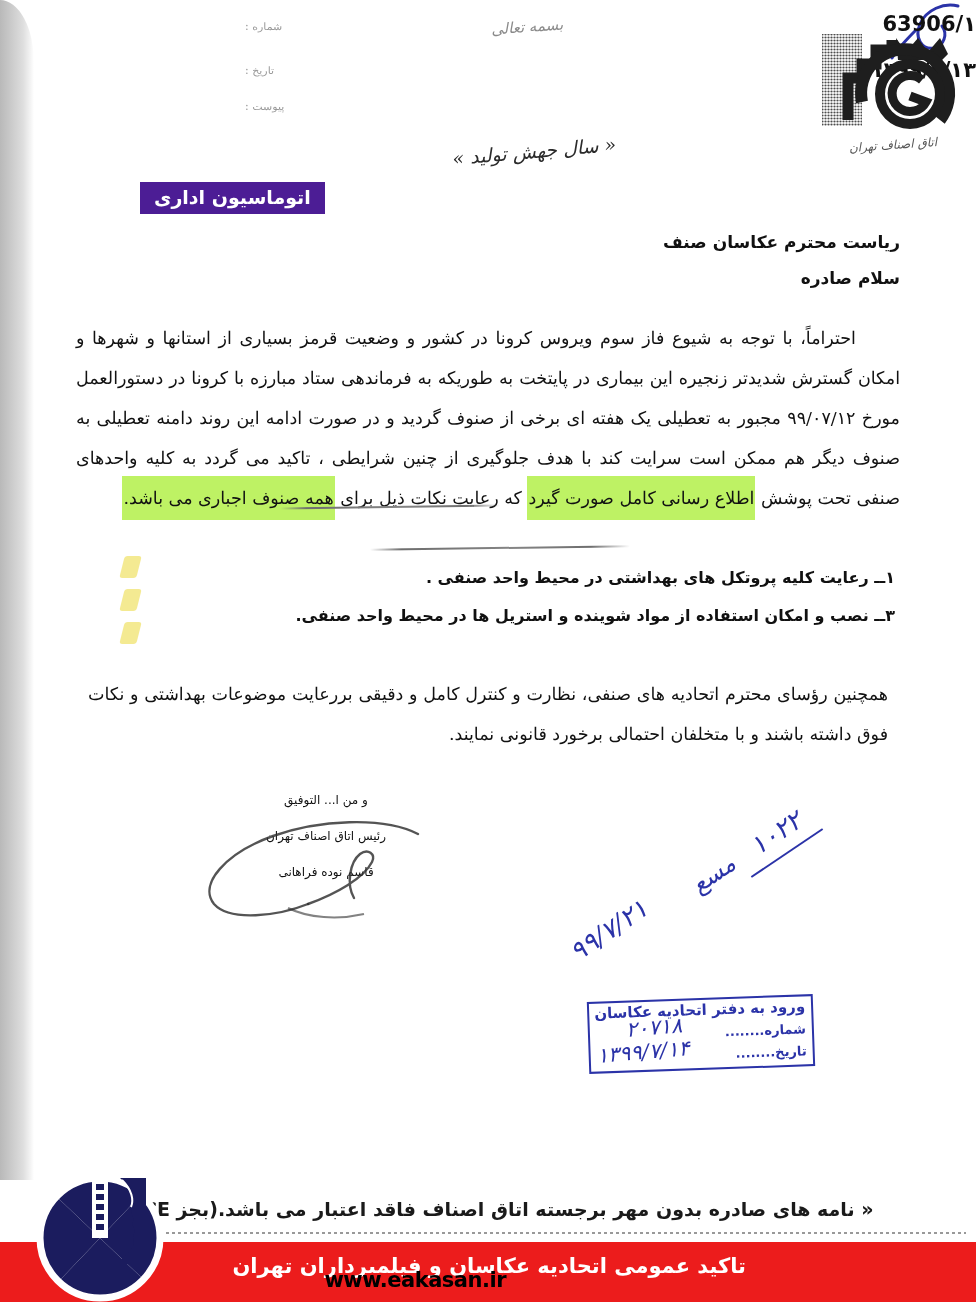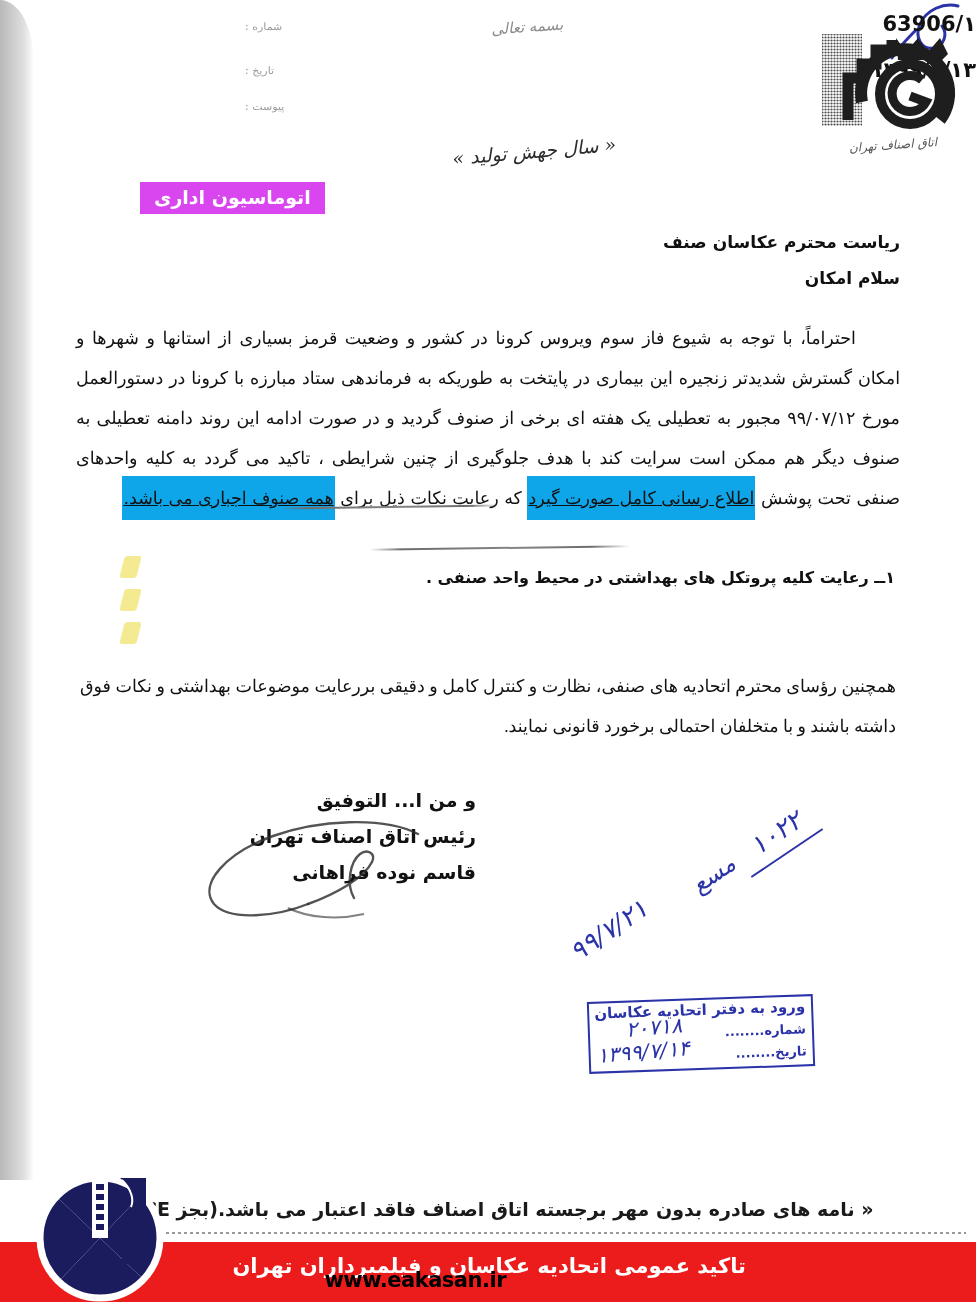--- a/index.html
+++ b/index.html
@@ -56,21 +56,21 @@
   .logo-caption{
     position:absolute;left:818px;top:138px;width:150px;text-align:center;
     font-size:12px;color:#555;font-style:italic;
     font-family:"DejaVu Serif","Liberation Serif",serif;
     transform:rotate(-4deg);
   }
 
   
   .automation{
     position:absolute;left:140px;top:182px;
-    background:#d946ef;color:#fff;font-weight:bold;
+    background:#4c1d95;color:#fff;font-weight:bold;
     font-size:19px;padding:4px 14px 6px 14px;letter-spacing:0px;
     white-space:nowrap;
   }
 
   
   .addressee{
     position:absolute;right:76px;top:232px;
     font-weight:bold;font-size:17px;color:#111;text-align:right;
   }
   .greeting{
@@ -79,21 +79,21 @@
   }
 
   .body-block{
     position:absolute;right:76px;top:318px;width:824px;
     text-align:justify;color:#111;font-size:17.5px;line-height:40px;
     font-family:"DejaVu Serif","Liberation Serif",serif;
   }
   .body-block p{margin:0;}
   .indent{display:inline-block;width:44px;}
 
-  mark.hl{background:#0ea5e9;color:#111;padding:12px 1px;text-decoration:underline;}
+  mark.hl{background:#bef264;color:#111;padding:12px 1px;}
 
   .pencil-underline{
     position:absolute;height:2px;
     background:linear-gradient(to right,rgba(110,110,110,0) 0%,#6e6e6e 12%,#858585 55%,#6e6e6e 85%,rgba(110,110,110,0) 100%);
     border-radius:2px;transform:rotate(-0.8deg);
   }
 
   .list-block{
     position:absolute;right:76px;top:556px;width:824px;
     text-align:right;color:#111;font-size:16px;font-weight:bold;line-height:33px;
@@ -104,26 +104,26 @@
     position:absolute;width:17px;height:22px;
     background:#f3e98c;border-radius:3px;
     transform:skewX(-14deg);opacity:.95;
   }
 
   .closing{
     position:absolute;right:76px;top:662px;width:824px;
     text-align:justify;color:#111;font-size:17.5px;line-height:40px;
     font-family:"DejaVu Serif","Liberation Serif",serif;
   }
-  .closing p{margin:4px;font-family:Liberation Serif, serif;}
+  .closing p{margin:12px;}
 
   
   .sig{
     position:absolute;left:176px;top:782px;width:300px;
-    font-weight:bold;font-size:19px;color:#111;line-height:36px;
+    text-align:center;font-weight:normal;font-size:12px;color:#111;line-height:36px;
   }
   .sig-scrawl{position:absolute;left:168px;top:812px;width:300px;height:110px;pointer-events:none;}
 
   
   .hw{
     position:absolute;color:#2b33a8;
     font-family:"DejaVu Serif","Liberation Serif",serif;
     font-style:italic;white-space:nowrap;
   }
   .hw-1022{left:748px;top:818px;font-size:26px;transform:rotate(-34deg);}
@@ -226,38 +226,39 @@
     </svg>
   </div>
   <div class="logo-caption">اتاق اصناف تهران</div>
 
   <div class="year-slogan">« سال جهش تولید »</div>
 
   <div class="automation">اتوماسیون اداری</div>
 
   
   <div class="addressee">ریاست محترم عکاسان صنف</div>
-  <div class="greeting">سلام امکان</div>
+  <div class="greeting">سلام صادره</div>
 
   <div class="body-block">
     <p>
       <span class="indent"></span><span>احتراماً، با توجه به شیوع فاز سوم ویروس کرونا در کشور و وضعیت قرمز بسیاری از استانها و شهرها و امکان گسترش شدیدتر زنجیره این بیماری در پایتخت به طوریکه به فرماندهی ستاد مبارزه با کرونا در دستورالعمل مورخ ۹۹/۰۷/۱۲ مجبور به تعطیلی یک هفته ای برخی از صنوف گردید و در صورت ادامه این روند دامنه تعطیلی به صنوف دیگر هم ممکن است سرایت کند با هدف جلوگیری از چنین شرایطی ، تاکید می گردد به کلیه واحدهای صنفی تحت پوشش </span><mark class="hl">اطلاع رسانی کامل صورت گیرد</mark><span> که رعایت نکات ذیل برای </span><mark class="hl">همه صنوف  اجباری می باشد.</mark>
     </p>
   </div>
 
   <div class="pencil-underline" style="left:280px;top:506px;width:220px;"></div>
   <div class="pencil-underline" style="left:370px;top:547px;width:260px;"></div>
 
   
   <div class="hl-tick" style="left:122px;top:556px;"></div>
   <div class="hl-tick" style="left:122px;top:589px;"></div>
   <div class="hl-tick" style="left:122px;top:622px;"></div>
 
   <div class="list-block">
     <div>۱ــ رعایت کلیه پروتکل های بهداشتی در محیط واحد صنفی .</div>
+    <div>۳ــ نصب و امکان استفاده از مواد شوینده و استریل ها در محیط واحد صنفی.</div>
   </div>
 
   <div class="closing">
     <p>همچنین رؤسای محترم اتحادیه های صنفی، نظارت و کنترل کامل و دقیقی بررعایت موضوعات بهداشتی و نکات فوق داشته باشند و با متخلفان احتمالی برخورد قانونی نمایند.</p>
   </div>
 
   
   <div class="sig">
     <div>و من ا... التوفیق</div>
     <div>رئیس اتاق اصناف تهران</div>

